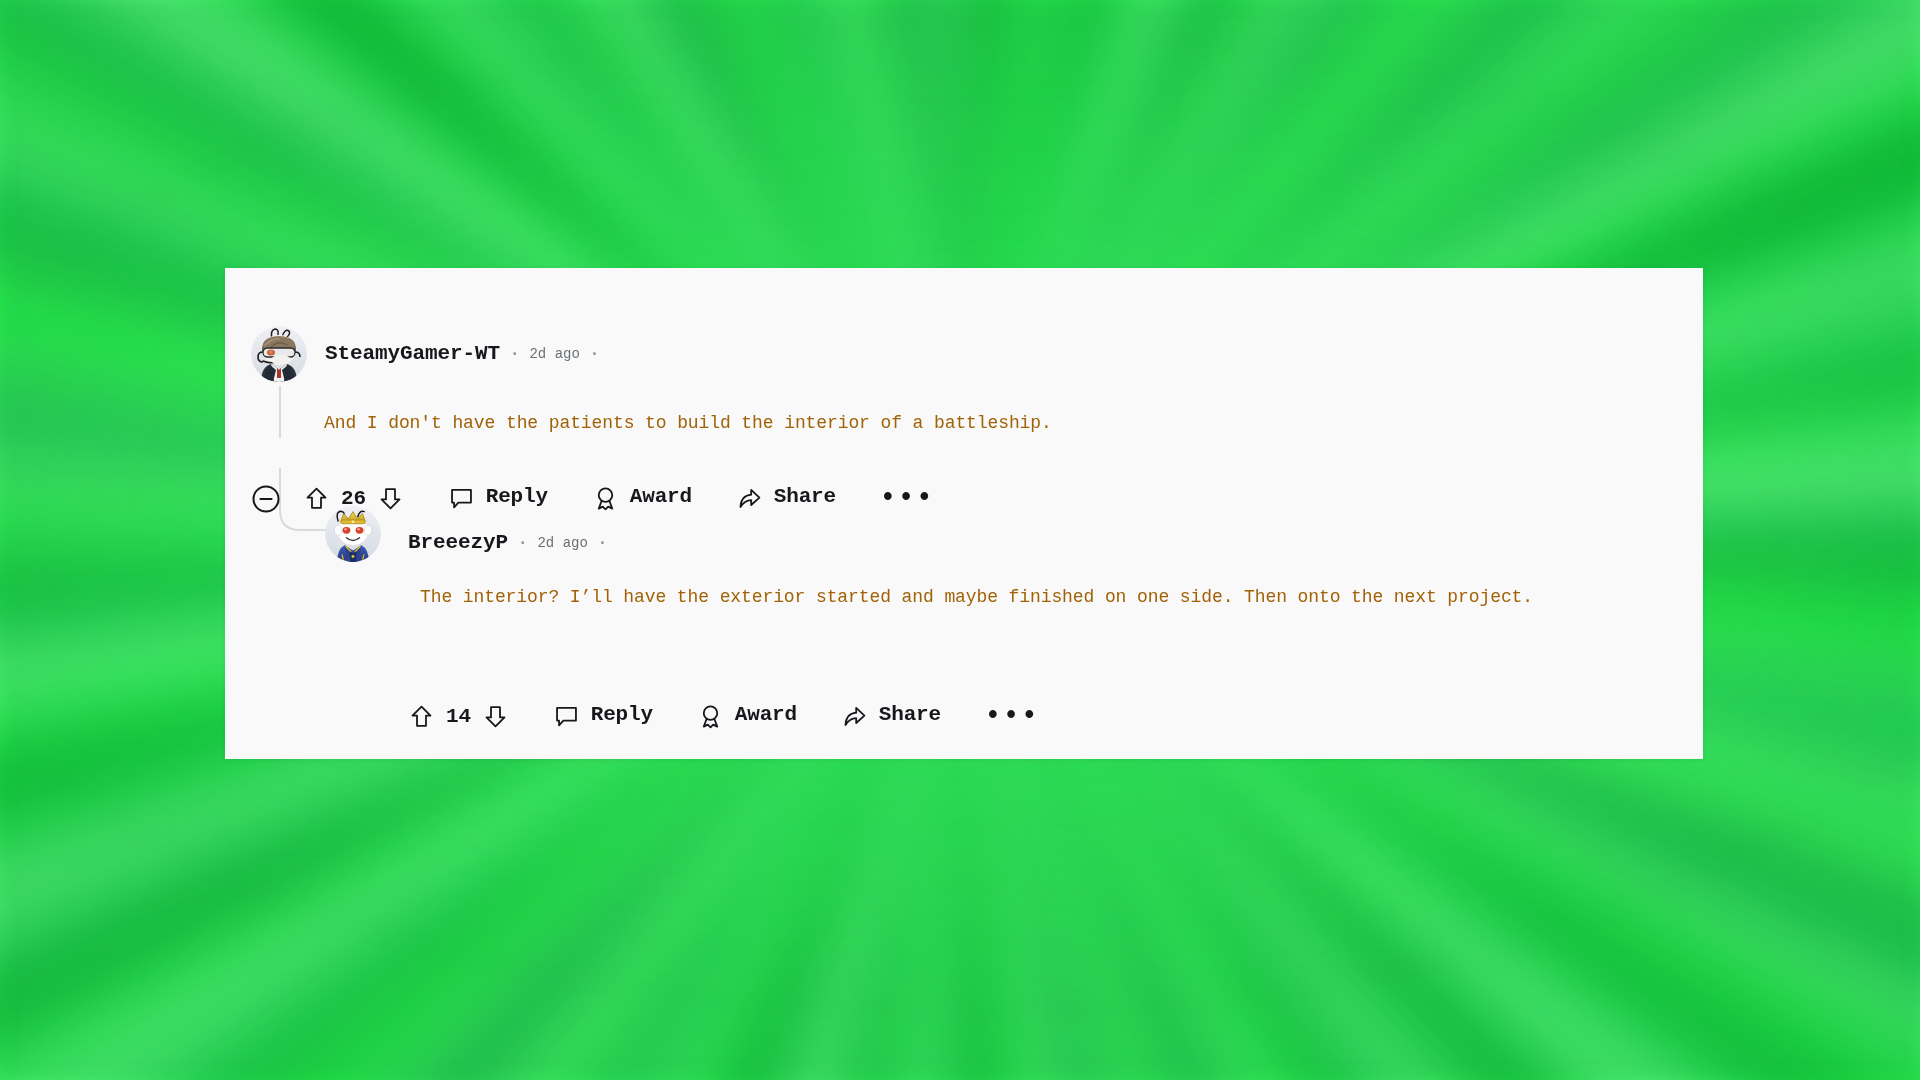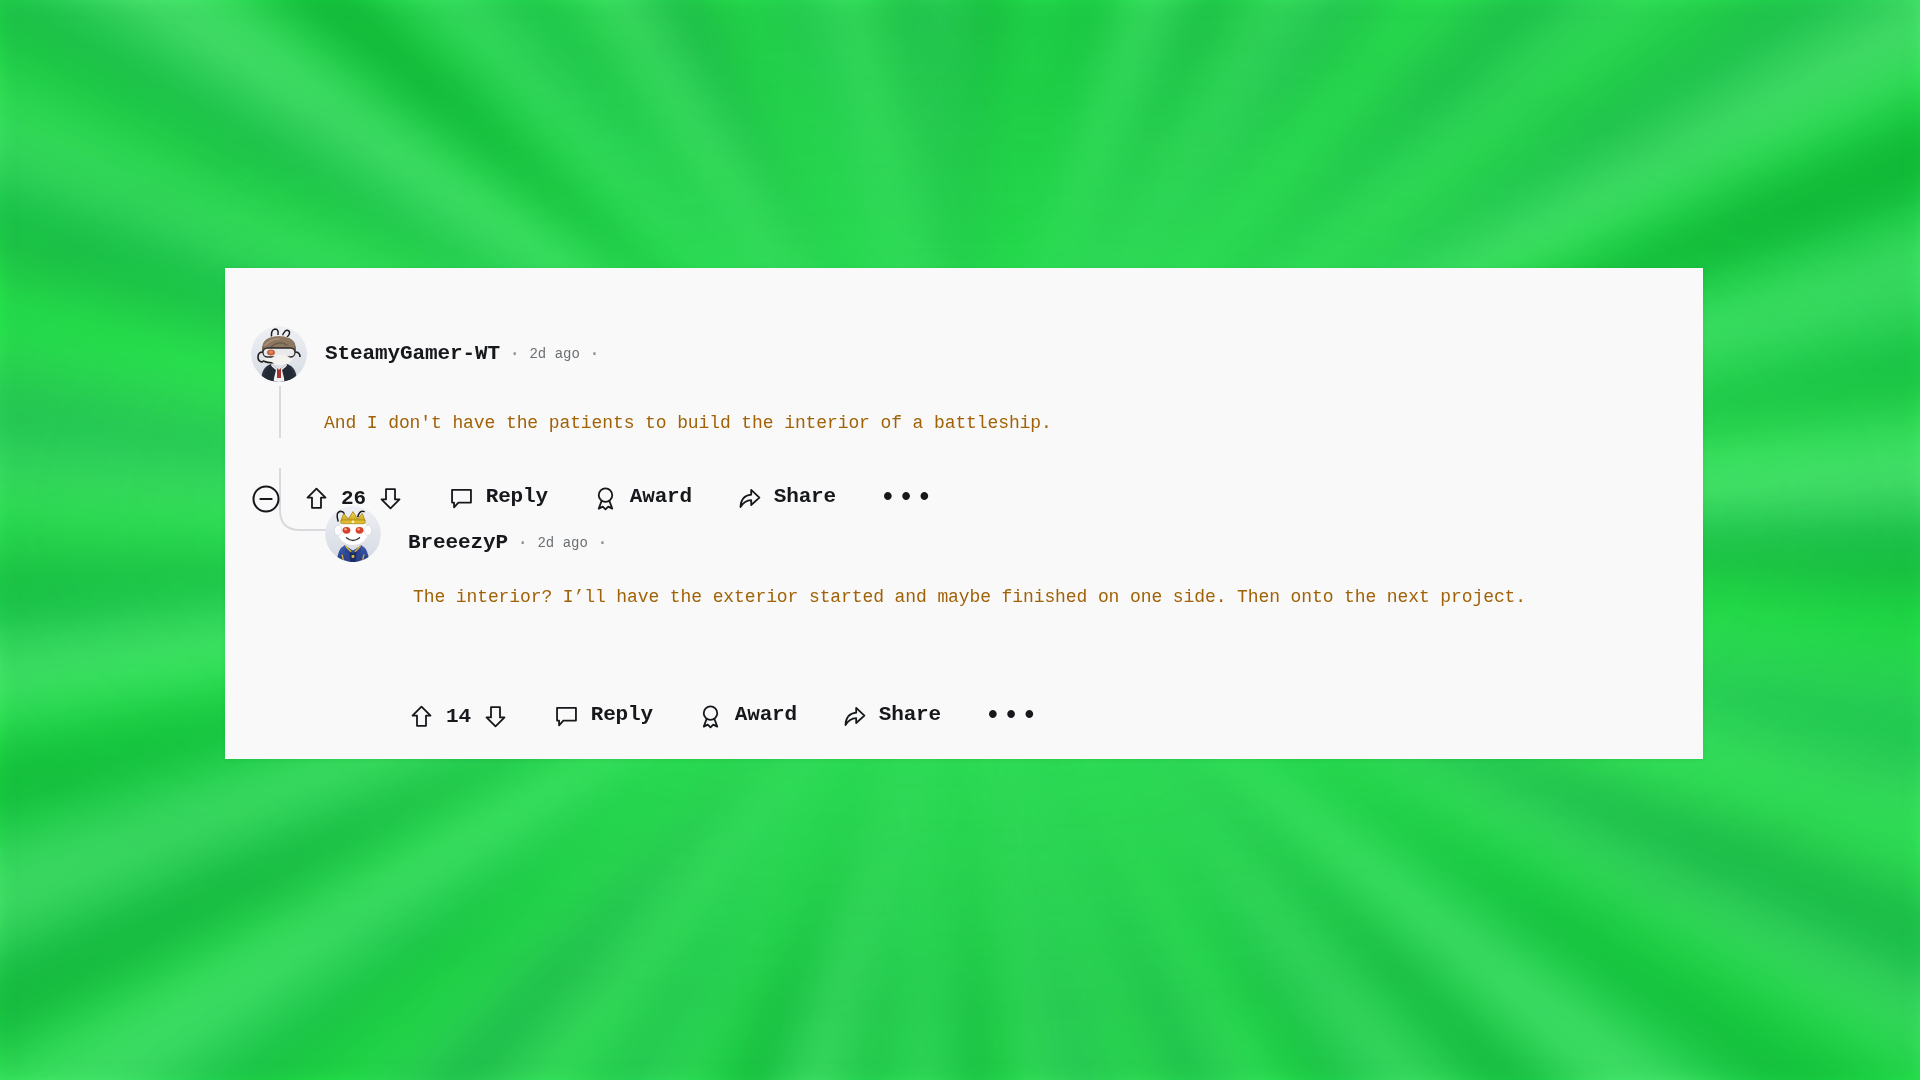--- a/index.html
+++ b/index.html
@@ -320,21 +320,21 @@
       </svg>
     </div>
 
     <div class="meta-row" style="left:183px; top:263px;">
       <span class="username">BreeezyP</span>
       <span class="dot">·</span>
       <span class="timestamp">2d ago</span>
       <span class="dot">·</span>
     </div>
 
-    <div class="body-text" style="left:188px; top:316px; width:1175px;">The interior? I’ll have the exterior started and maybe finished on one side. Then onto the next project.</div>
+    <div class="body-text" style="left:195px; top:316px; width:1175px;">The interior? I’ll have the exterior started and maybe finished on one side. Then onto the next project.</div>
 
     <div class="actions" style="left:183px; top:425px;">
 
       <div class="act">
         <svg width="27" height="27" viewBox="0 0 24 24">
           <path d="M12 3.2 L20 11.2 L16 11.2 L16 20.3 L8 20.3 L8 11.2 L4 11.2 Z" fill="none" stroke="#16181c" stroke-width="1.6" stroke-linejoin="round"></path>
         </svg>
       </div>
       <span class="votecount">14</span>
       <div class="act">

